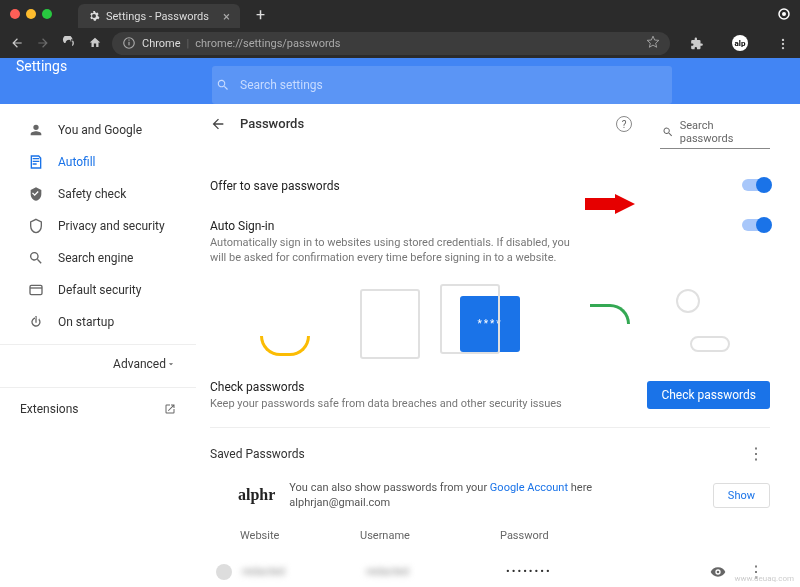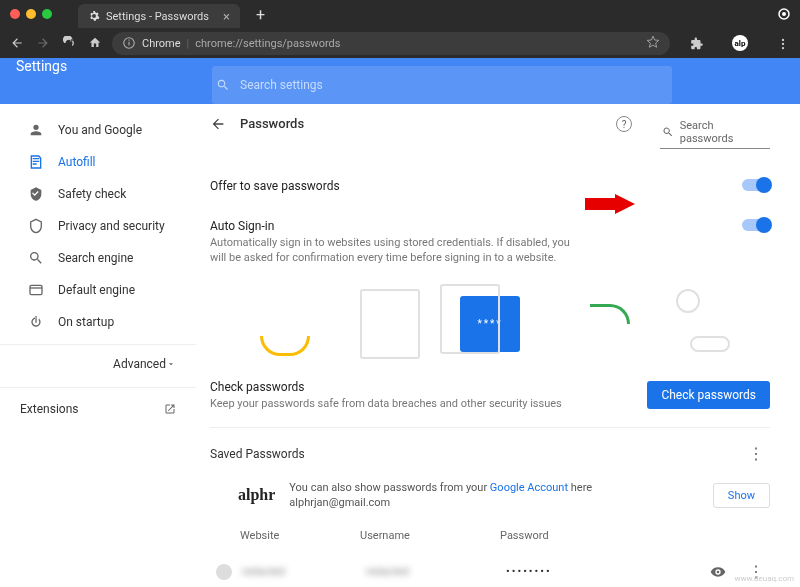--- a/index.html
+++ b/index.html
@@ -203,21 +203,21 @@
       <svg viewBox="0 0 24 24" fill="#666">
           <path d="M15.5 14h-.8l-.3-.3a6.5 6.5 0 10-.7.7l.3.3v.8l5 5 1.5-1.5-5-5zM9.5 14a4.5 4.5 0 110-9 4.5 4.5 0 010 9z"></path>
         </svg>
       <span>Search engine</span>
     </div>
     <div class="side-item">
       <svg viewBox="0 0 24 24" fill="#666">
           <rect x="3" y="5" width="18" height="14" rx="2" fill="none" stroke="#666" stroke-width="2"></rect>
           <line x1="3" y1="9" x2="21" y2="9" stroke="#666" stroke-width="2"></line>
         </svg>
-      <span>Default engine</span>
+      <span>Default security</span>
     </div>
     <div class="side-item">
       <svg viewBox="0 0 24 24" fill="#666">
           <path d="M13 3h-2v10h2zm4.8 2.2l-1.4 1.4A7 7 0 1112 5v2a5 5 0 103.5 1.5l1.4-1.4A7 7 0 0117.8 5.2z"></path>
         </svg>
       <span>On startup</span>
     </div>
     <div class="side-advanced">
       <span>Advanced</span>
       <svg width="10" height="10" viewBox="0 0 24 24" fill="#666">

